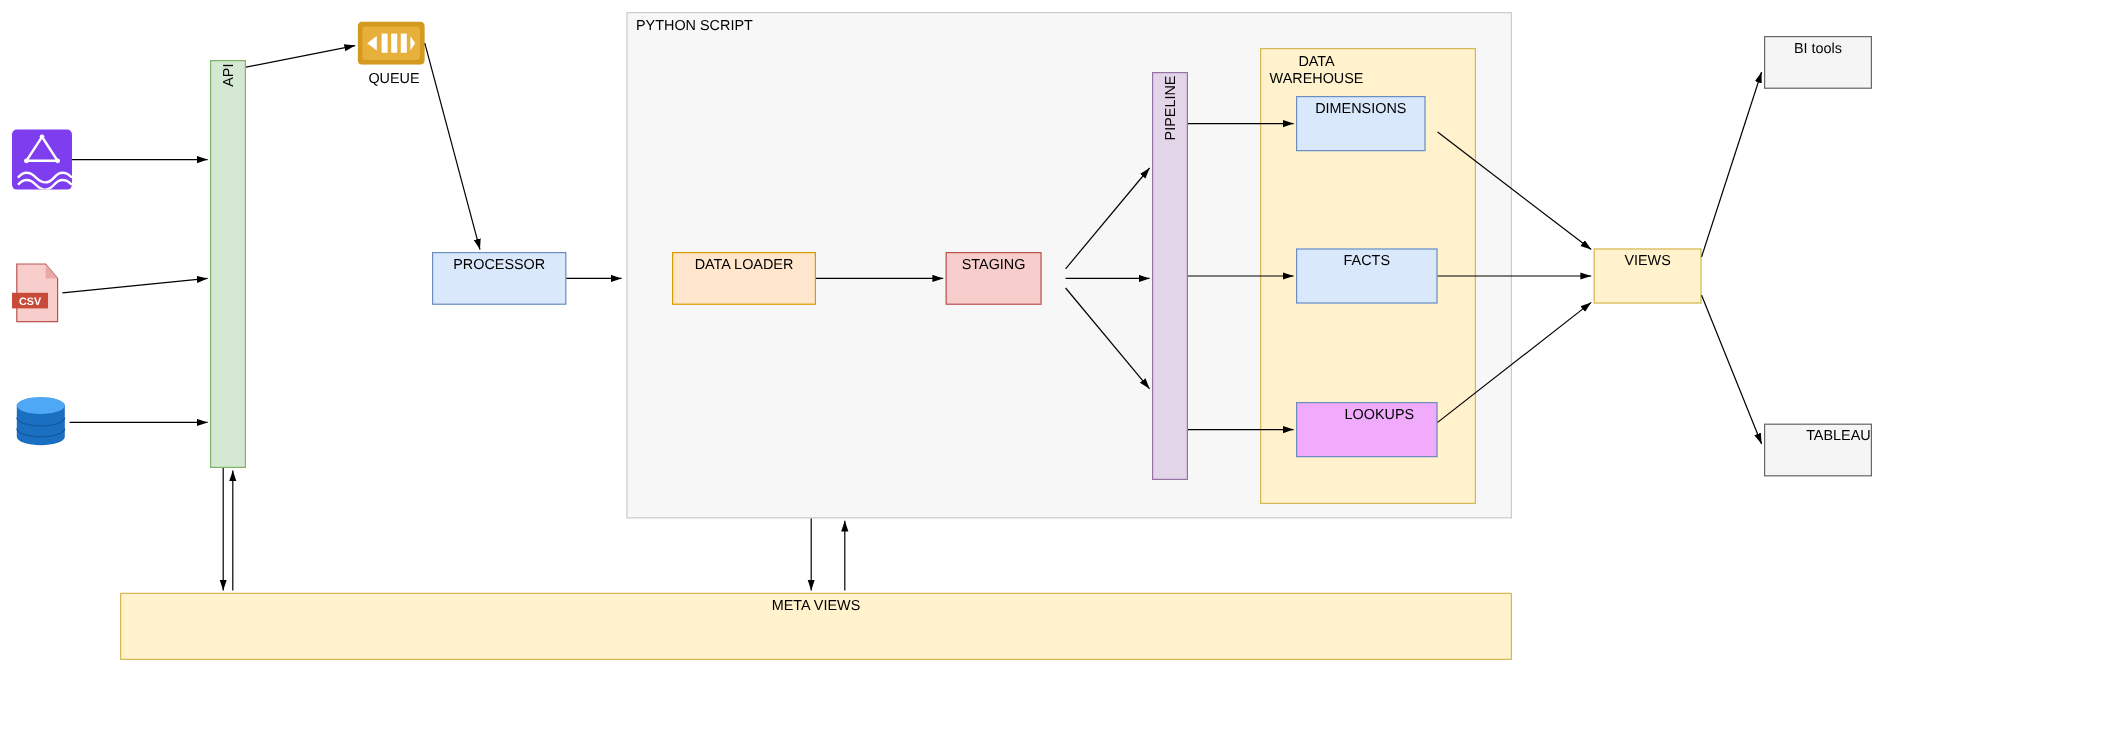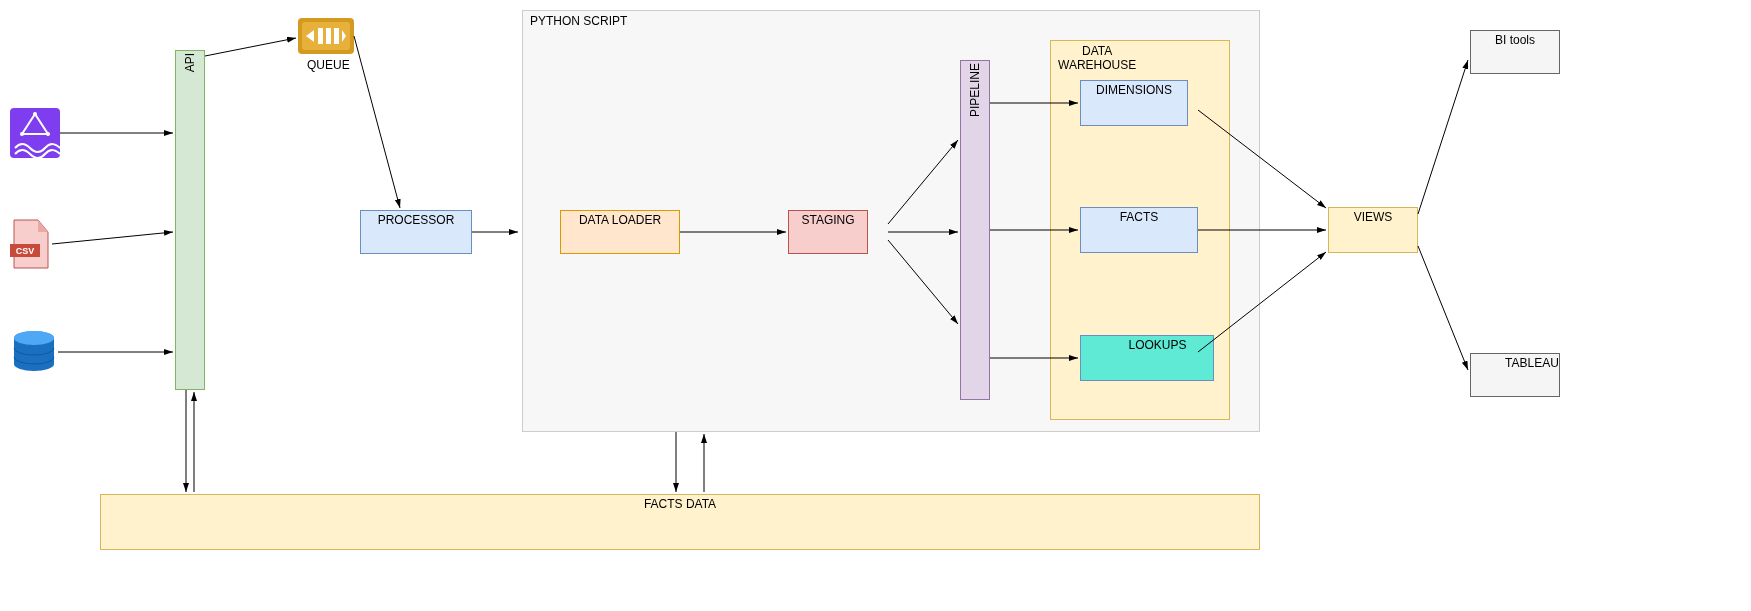--- a/index.html
+++ b/index.html
@@ -127,38 +127,38 @@
   </div>
 
   <div class="box" style="left:1080px; top:80px; width:108px; height:46px; background:#DAE8FC; border-color:#6C8EBF;">
     <span class="label">DIMENSIONS</span>
   </div>
 
   <div class="box" style="left:1080px; top:207px; width:118px; height:46px; background:#DAE8FC; border-color:#6C8EBF;">
     <span class="label">FACTS</span>
   </div>
 
-  <div class="box" style="left:1080px; top:335px; width:134px; height:46px; background:#5eead4; border-color:#6C8EBF;padding-left:23px;">
+  <div class="box" style="left:1080px; top:335px; width:118px; height:46px; background:#f0abfc; border-color:#6C8EBF;padding-left:23px;">
     <span class="label">LOOKUPS</span>
   </div>
 
   <div class="box" style="left:1328px; top:207px; width:90px; height:46px; background:#FFF2CC; border-color:#D6B656;">
     <span class="label">VIEWS</span>
   </div>
 
   <div class="box" style="left:1470px; top:30px; width:90px; height:44px; background:#F5F5F5; border-color:#666666;">
     <span class="label">BI tools</span>
   </div>
 
   <div class="box" style="left:1470px; top:353px; width:90px; height:44px; background:#F5F5F5; border-color:#666666;padding-left:36px;">
     <span class="label">TABLEAU</span>
   </div>
 
   <div class="box" style="left:100px; top:494px; width:1160px; height:56px; background:#FFF2CC; border-color:#D6B656;">
-    <span class="label">FACTS DATA</span>
+    <span class="label">META VIEWS</span>
   </div>
 
   <svg class="edges">
     <defs>
       <marker id="arrow" markerWidth="10" markerHeight="10" refX="9" refY="3" orient="auto" markerUnits="strokeWidth">
         <path d="M0,0 L0,6 L9,3 z" fill="#000"></path>
       </marker>
     </defs>
 
     <line x1="60" y1="133" x2="173" y2="133" stroke="#000" stroke-width="1" marker-end="url(#arrow)"></line>

